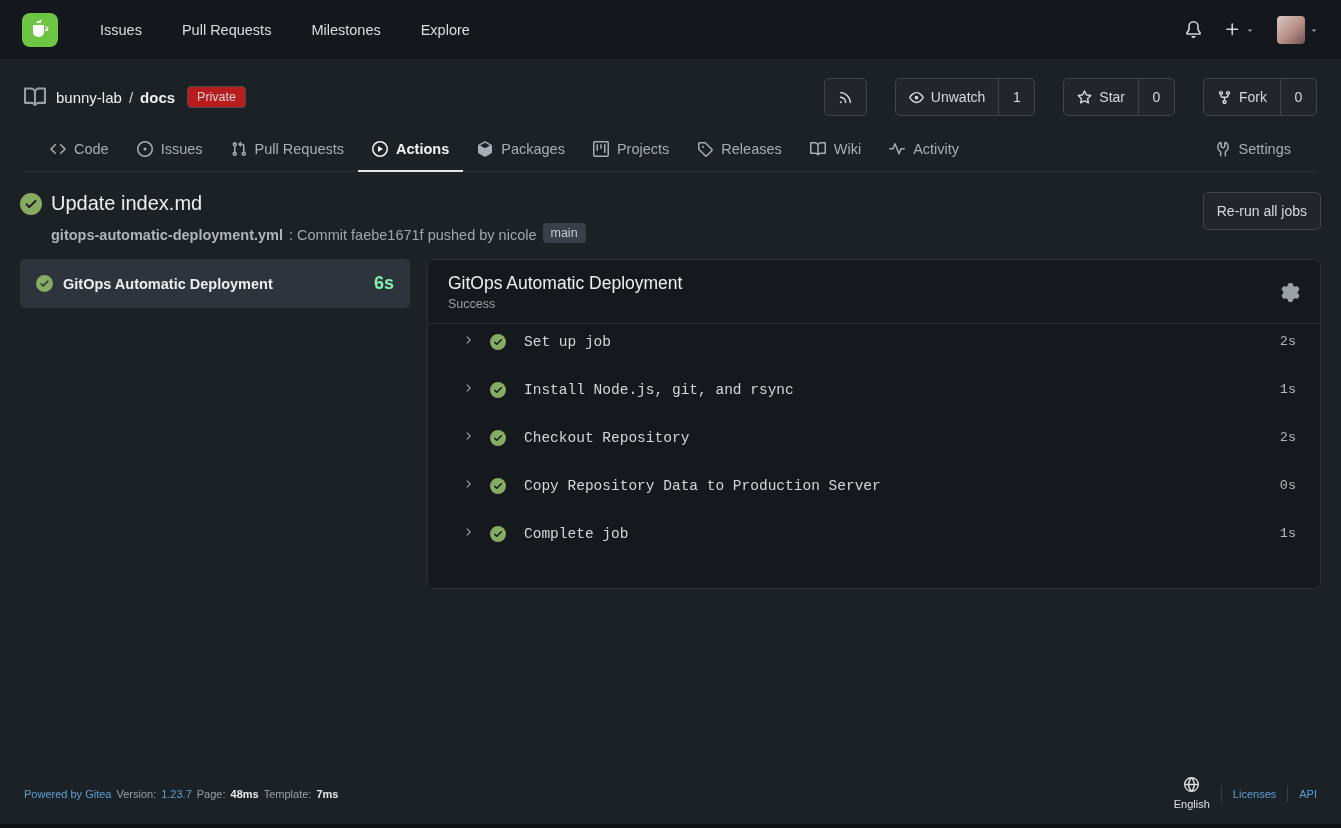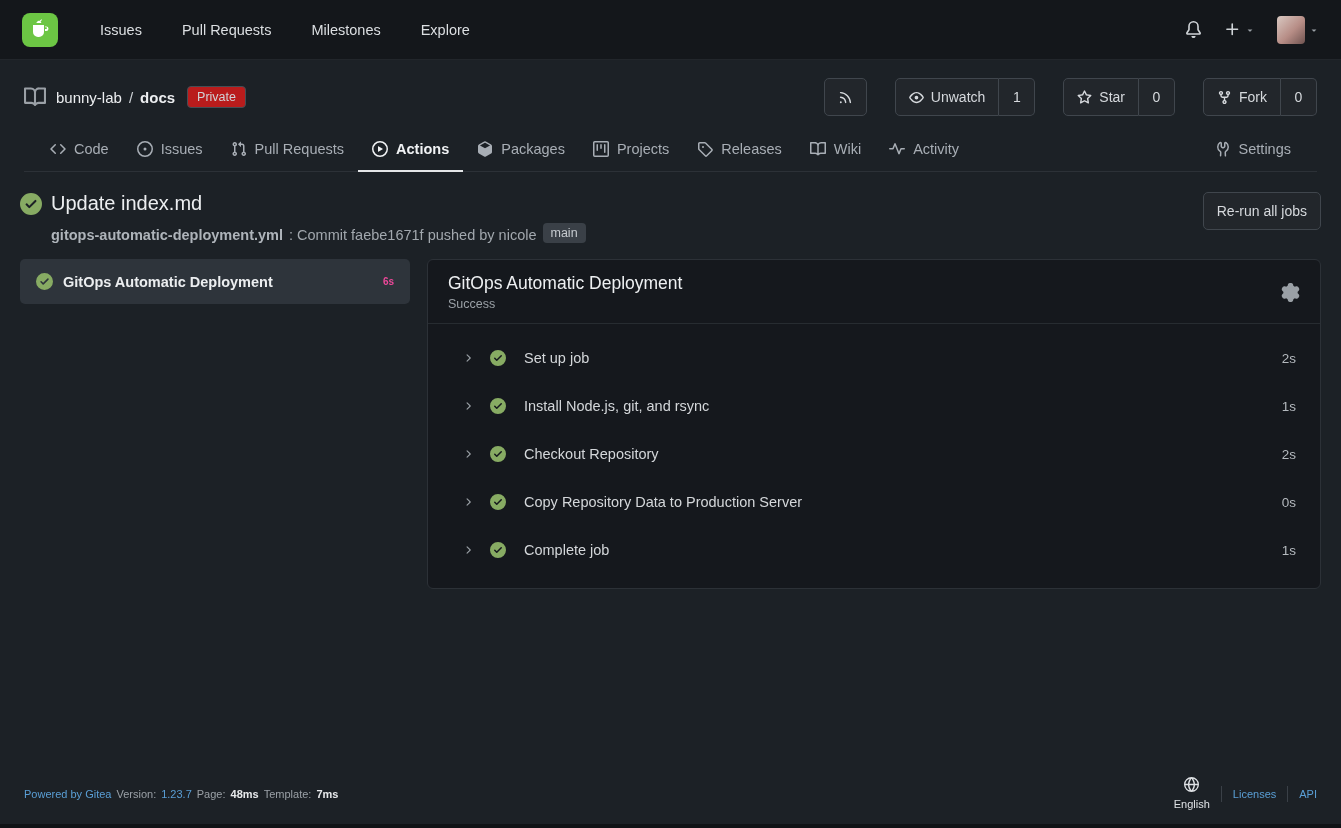--- a/index.html
+++ b/index.html
@@ -147,45 +147,46 @@
   .run-body { display:flex; gap:17px; margin-top:16px; align-items:flex-start; }
   .job-list { width:390px; flex-shrink:0; }
   .job-item {
     display:flex; align-items:center; gap:10px;
     background:#2e343b;
     border-radius:5px;
     padding:14px 16px;
     cursor:pointer;
   }
   .job-name { font-weight:700; font-size:14.5px; color:#eceef0; flex:1; }
-  .job-duration { font-weight:700; font-size:10px; color:#ec4899; }
+  .job-duration { font-weight:700; font-size:18px; color:#86efac; }
 
   .job-panel {
     flex:1;
     background:#15181d;
     border:1px solid #2c3137;
     border-radius:6px;
   }
   .job-panel-header {
     display:flex; align-items:center;
     padding:13px 20px 12px 20px;
     border-bottom:1px solid #272c31;
   }
   .job-panel-title { font-size:17.5px; font-weight:500; color:#eef0f2; }
   .job-panel-status { margin-top:3px; font-size:12.5px; color:#9aa0a6; }
   .gear-btn { margin-left:auto; color:#9aa0a6; cursor:pointer; }
   .gear-btn svg { width:19px; height:19px; fill:currentColor; }
 
   .steps { padding:10px 0 14px 0; }
   .step-row {
-    display:flex; align-items:center;
+    display:flex; align-items:flex-start;
     height:48px;
     padding:0 24px 0 34px;
     gap:16px;
     cursor:pointer;
+    font-family:Liberation Mono, monospace;
   }
   .chev { color:#9aa0a6; }
   .chev svg { width:12px; height:12px; fill:currentColor; }
   .step-name { font-size:14.5px; color:#d4d7da; margin-left:2px; }
   .step-duration { margin-left:auto; font-size:13.5px; color:#b4b9be; }
 
   
   .footer {
     margin-top:auto;
     display:flex;

